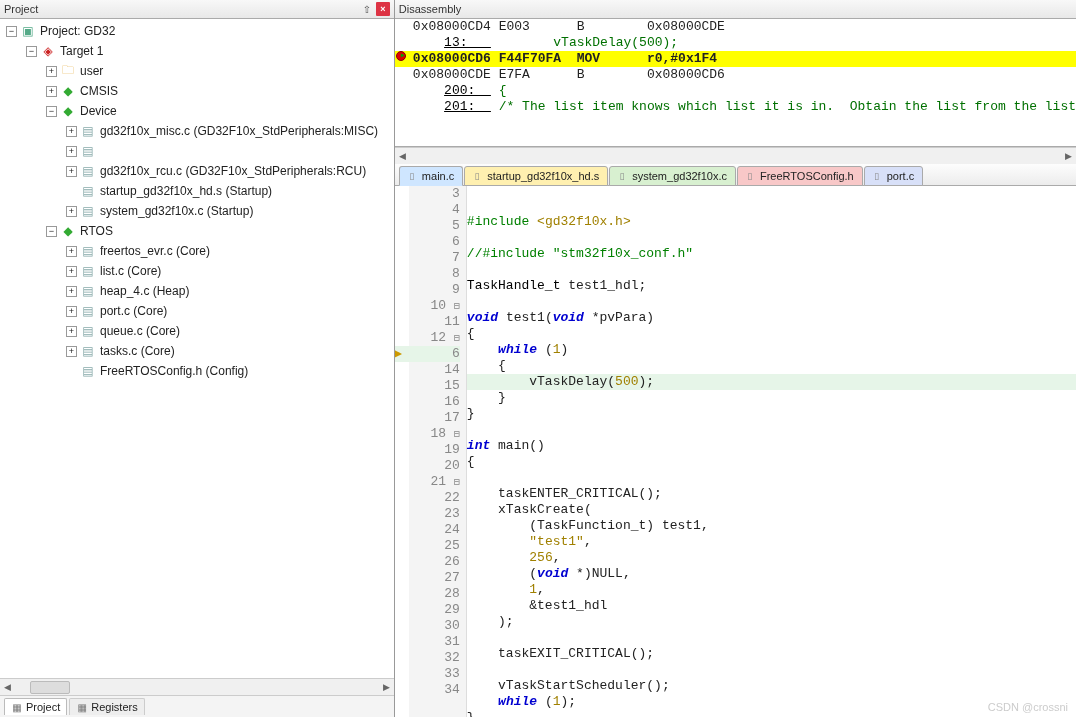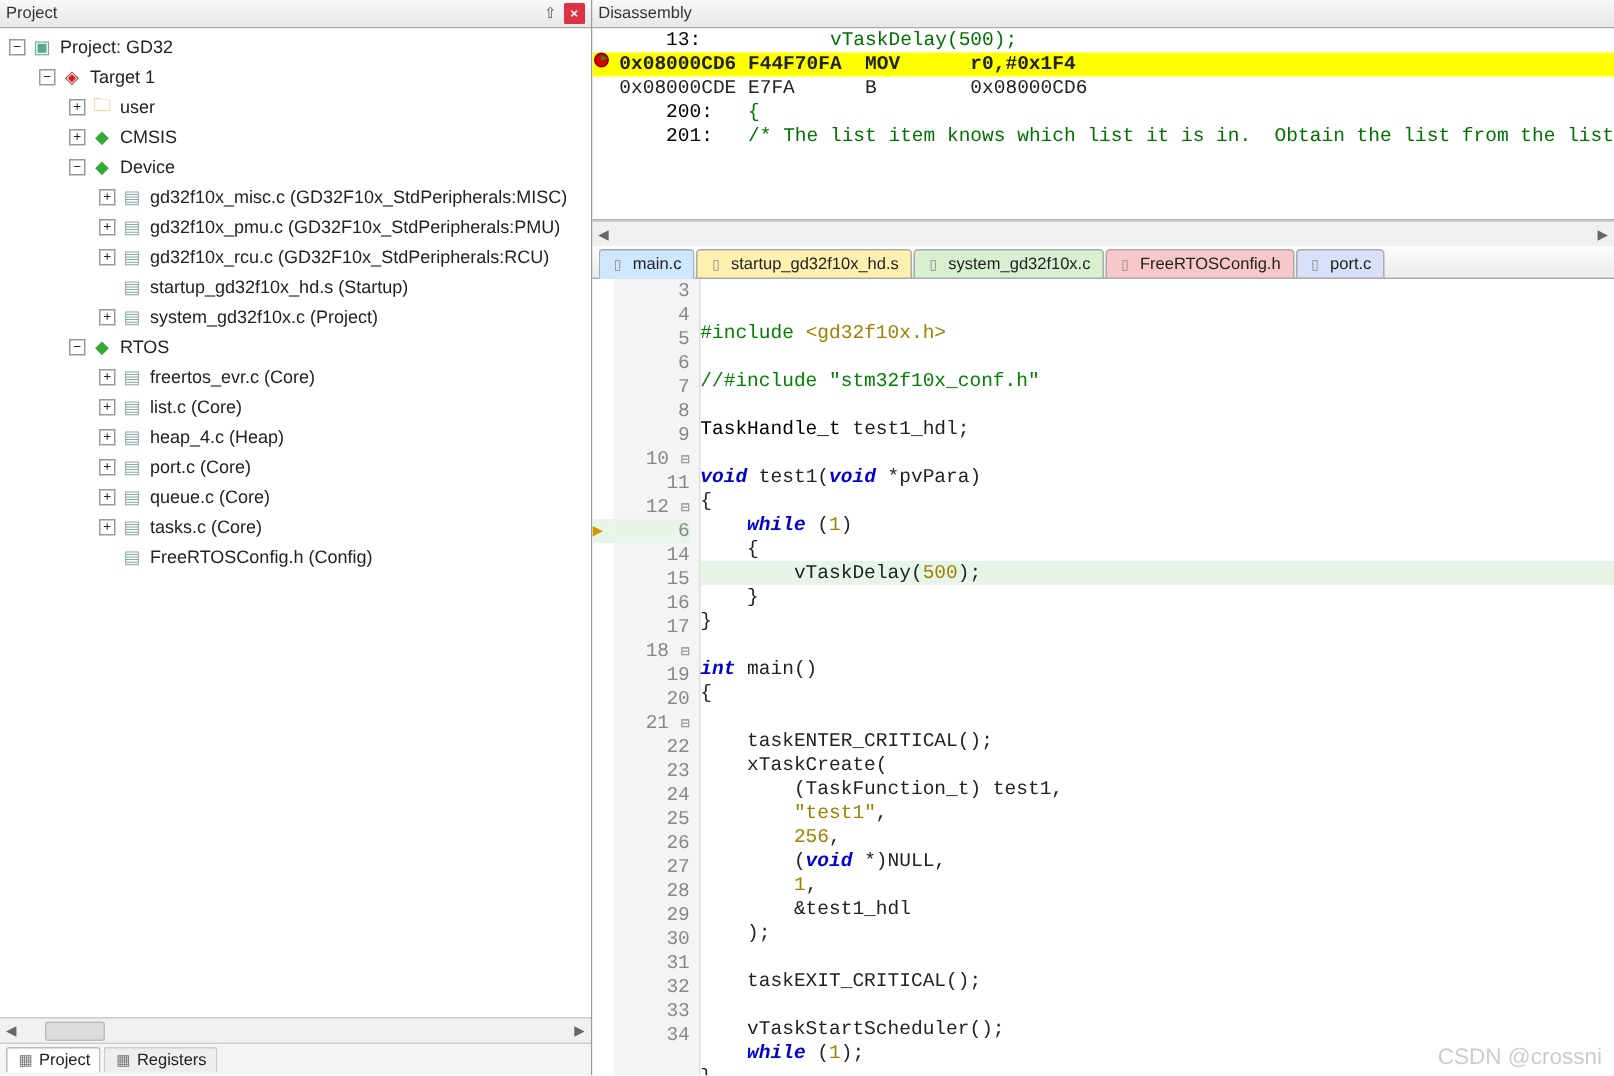--- a/index.html
+++ b/index.html
@@ -32,21 +32,21 @@
 .scroll-x .arrow { width:15px; text-align:center; color:#666; font-size:9px;}
 
 .bottom-tabs { height: 22px; background: #f4f4f4; border-top: 1px solid #ccc; display:flex; align-items:center; padding:0 4px; gap:2px;}
 .btab { display:flex; align-items:center; gap:3px; padding:2px 6px; border:1px solid #bbb; border-bottom:none; background:#fff; font-size:11px; cursor:pointer; border-radius:2px 2px 0 0;}
 .btab.inactive { background:#eee; border-color:#ccc; }
 .btab-icon { width:12px; height:12px; display:inline-flex; align-items:center; justify-content:center; font-size:10px; color:#777;}
 
 .disasm { font-family: "Courier New", monospace; font-size: 13px; background:#fff; overflow:auto; border-bottom:1px solid #aaa; position:relative; }
 .dline { white-space: pre; height:16px; line-height:16px; padding-left:18px; }
 .dline.hl { background:#ffff00; font-weight:bold; position:relative;}
-.dline .srcnum { color:#000; }
+.dline .srcnum { color:#000;text-decoration:underline; }
 .dline .srccode { color:#007000; }
 .bp-marker { position:absolute; left:0; width:16px; display:inline-flex; align-items:center; }
 .bp-dot { width:10px; height:10px; background:#d00; border-radius:50%; border:1px solid #800; position:relative; left:1px;}
 .bp-arrow { position:absolute; left:5px; color:#0a0; font-size:10px; }
 
 .hscroll { height:17px; background:#f0f0f0;}
 
 .file-tabs { height: 22px; background: linear-gradient(#fdfdfd,#ececec); border-bottom:1px solid #aaa; display:flex; align-items:flex-end; padding:0 4px; gap:1px;}
 .ftab { display:flex; align-items:center; gap:4px; padding:3px 8px 3px 6px; border:1px solid #aaa; font-size:11px; border-radius:3px 3px 0 0; cursor:pointer; margin-bottom:-1px;}
 .ft-active { background:#cfe6ff; border-bottom-color:#cfe6ff;}
@@ -63,21 +63,21 @@
 .erow { height:16px; line-height:16px; }
 .erow.cursor-line { background:#e6f5e8;}
 .kw { color:#0000d0; font-weight:bold;font-style:italic;}
 .pp { color:#008000;}
 .str { color:#a08000;}
 .num { color:#a08000;}
 .idtype { color:#000;}
 .cursor-arrow { color:#c90; font-size:12px;}
 .fold-marker{ color:#888; font-size:10px;}
 
-.watermark { position:fixed; right:8px; bottom:4px; color:#ccc; font-size:15px; pointer-events:none;}
+.watermark { position:fixed; right:8px; bottom:4px; color:#ccc; font-size:11px; pointer-events:none;}
 </style>
 </head>
 <body>
 
 <div class="left-panel">
   <div class="panel-header">
     <span class="header-title">Project</span>
     <span class="header-btn">
         <span class="pin-icon">⇧</span>
       </span>
@@ -117,39 +117,38 @@
       <div class="tree-row">
         <span class="ind" style="width:66px"></span>
         <span class="expander">+</span>
         <span class="icon icon-file">▤</span>
         <span class="label">gd32f10x_misc.c (GD32F10x_StdPeripherals:MISC)</span>
       </div>
       <div class="tree-row">
         <span class="ind" style="width:66px"></span>
         <span class="expander">+</span>
         <span class="icon icon-file">▤</span>
-        <span class="label">gd32f10x_pmu.c (GD32F10x_StdPeripherals:PMU)</span>
       </div>
       <div class="tree-row">
         <span class="ind" style="width:66px"></span>
         <span class="expander">+</span>
         <span class="icon icon-file">▤</span>
         <span class="label">gd32f10x_rcu.c (GD32F10x_StdPeripherals:RCU)</span>
       </div>
       <div class="tree-row">
         <span class="ind" style="width:66px"></span>
         <span class="spacer"></span>
         <span class="icon icon-file">▤</span>
         <span class="label">startup_gd32f10x_hd.s (Startup)</span>
       </div>
       <div class="tree-row">
         <span class="ind" style="width:66px"></span>
         <span class="expander">+</span>
         <span class="icon icon-file">▤</span>
-        <span class="label">system_gd32f10x.c (Project)</span>
+        <span class="label">system_gd32f10x.c (Startup)</span>
       </div>
       <div class="tree-row">
         <span class="ind" style="width:46px"></span>
         <span class="expander">−</span>
         <span class="icon icon-group">◆</span>
         <span class="label">RTOS</span>
       </div>
       <div class="tree-row">
         <span class="ind" style="width:66px"></span>
         <span class="expander">+</span>
@@ -208,20 +207,21 @@
         <span>Registers</span>
       </div>
     </div>
 </div>
 
 <div class="right-panel">
   <div class="panel-header">
     <span class="header-title">Disassembly</span>
   </div>
   <div class="disasm" id="disasm" style="height:128px;">
+      <div class="dline">0x08000CD4 E003      B        0x08000CDE</div>
       <div class="dline">    <span class="srcnum">13:   </span><span class="srccode">        vTaskDelay(500);</span></div>
       <div class="dline hl"><span class="bp-marker"><span class="bp-dot"></span><span class="bp-arrow">▸</span></span>0x08000CD6 F44F70FA  MOV      r0,#0x1F4</div>
       <div class="dline">0x08000CDE E7FA      B        0x08000CD6</div>
       <div class="dline">    <span class="srcnum">200:  </span><span class="srccode"> {</span></div>
       <div class="dline">    <span class="srcnum">201:  </span><span class="srccode"> /* The list item knows which list it is in.  Obtain the list from the list</span></div>
     </div>
   <div class="hscroll">
       <div class="scroll-x">
         <span class="arrow">◀</span>
         <span class="arrow" style="margin-left:auto">▶</span>

